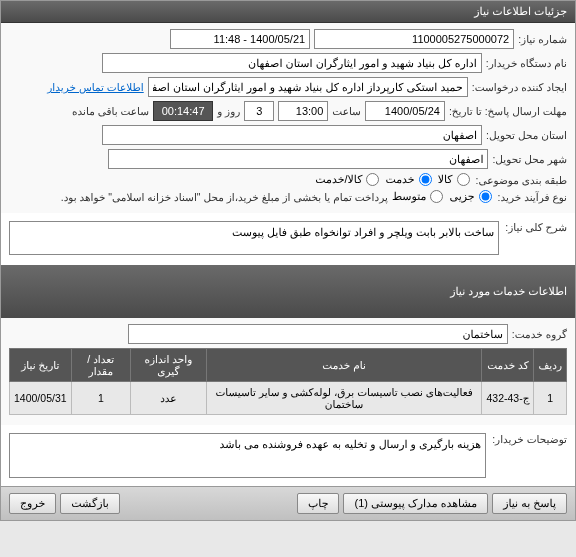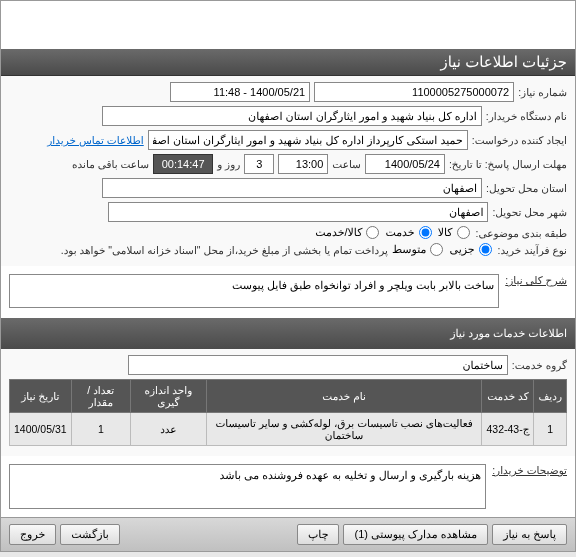--- a/index.html
+++ b/index.html
@@ -15,23 +15,22 @@
 }
 .container {
   width: 576px;
   background: #fff;
   border: 1px solid #999;
 }
 .title-bar {
   background: linear-gradient(to bottom, #6a6a6a, #4a4a4a);
   color: #fff;
   padding: 4px 8px;
-  font-size: 15px;
+  font-size: 11px;
   border-bottom: 1px solid #333;
-  margin-top: 48px;
 }
 .form-area {
   padding: 6px 8px;
   background: #f9f9f9;
 }
 .row {
   display: flex;
   align-items: center;
   margin-bottom: 4px;
   gap: 4px;
@@ -68,21 +67,21 @@
   gap: 2px;
 }
 .radio-group input { margin: 0 2px; }
 .note {
   font-size: 10.5px;
   color: #333;
 }
 .section-header {
   background: linear-gradient(to bottom, #6a6a6a, #4a4a4a);
   color: #fff;
-  padding: 9px 8px;
+  padding: 20px 8px;
   font-size: 11px;
   margin-top: 2px;
 }
 .big-field {
   width: 100%;
   border: 1px solid #888;
   background: #fff;
   padding: 4px;
   font-size: 11px;
   font-family: inherit;
@@ -126,21 +125,21 @@
   cursor: pointer;
   border-radius: 2px;
 }
 .spacer { flex: 1; }
 .big-textarea-wrap {
   padding: 4px 8px;
   display: flex;
   align-items: flex-start;
   gap: 6px;
 }
-.big-textarea-wrap .label { padding-top: 4px; text-decoration: underline; }
+.big-textarea-wrap .label { padding-top: 4px; }
 </style>
 </head>
 <body>
 
 <div class="container">
 
   <div class="title-bar">
     <span>جزئیات اطلاعات نیاز</span>
   </div>
 

